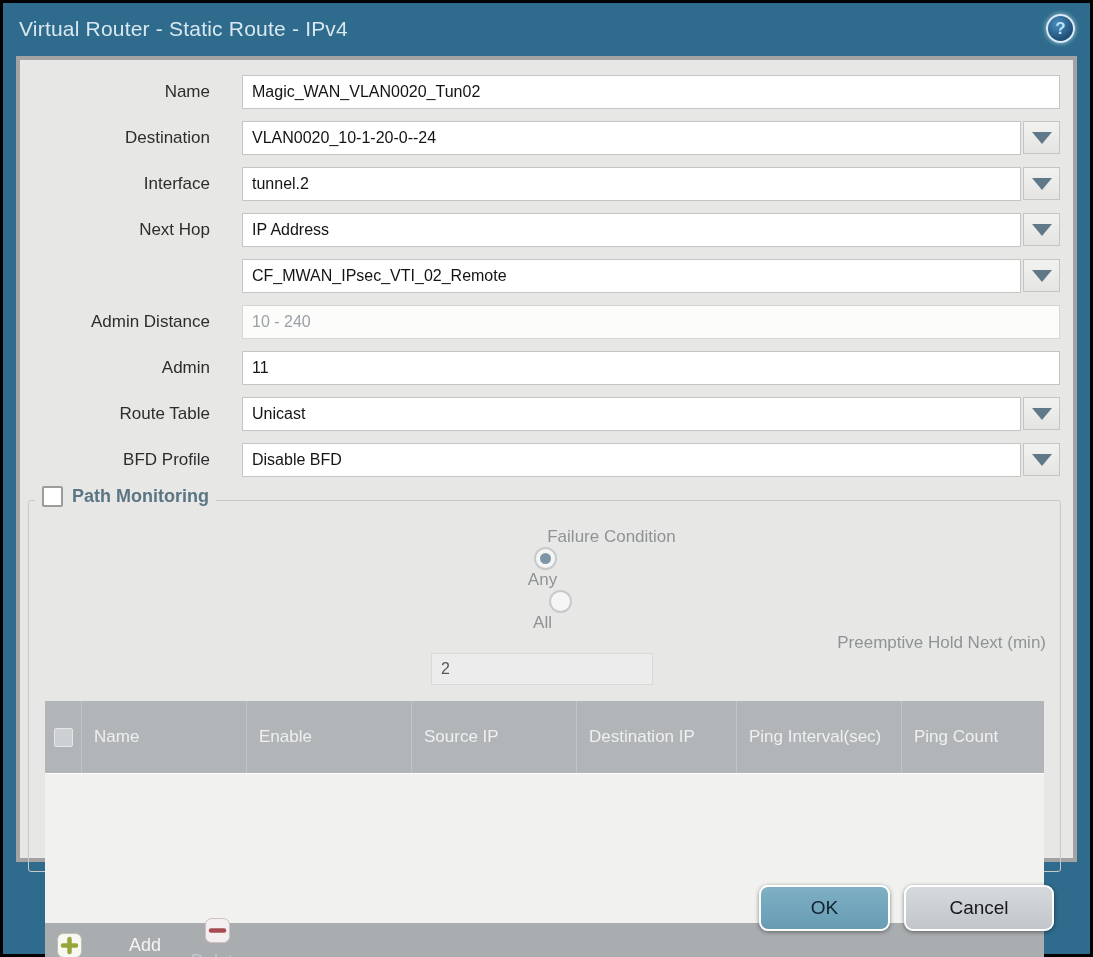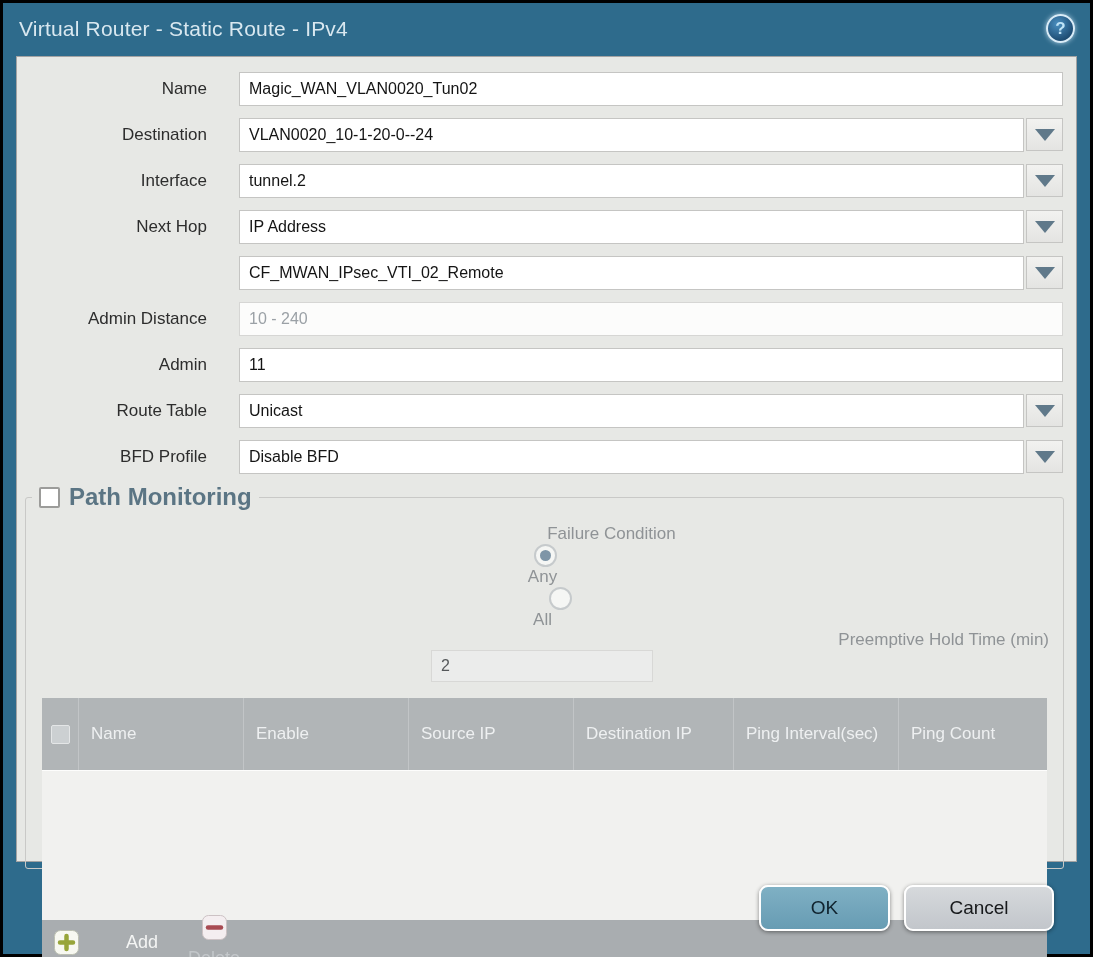--- a/index.html
+++ b/index.html
@@ -36,21 +36,21 @@
     font-size: 17px;
     font-weight: bold;
     display: flex; align-items: center; justify-content: center;
     cursor: pointer;
   }
   
   .panel {
     position: absolute;
     left: 13px; right: 13px; top: 53px; bottom: 92px;
     background: #e7e8e5;
-    border: 1px solid #a3a3a3;
+    border: 4px solid #a3a3a3;
     padding-top: 15px;
   }
   .frow {
     display: flex;
     align-items: center;
     margin: 0 13px 13px 0;
     height: 33px;
   }
   .flabel {
     flex: none;
@@ -111,21 +111,21 @@
     display: flex; align-items: center; gap: 9px;
   }
   .pm-checkbox {
     width: 21px; height: 21px;
     background: #fff;
     border: 2px solid #9c9c9a;
     border-radius: 2px;
     cursor: pointer;
   }
   .legend-label {
-    font-size: 24px;
+    font-size: 18px;
     font-weight: bold;
     color: #5b7584;
   }
   .fc-row {
     display: flex;
     align-items: center;
     margin: 26px 14px 16px 0;
     color: #8f9396;
     font-size: 17px;
     flex-direction: column;
@@ -333,21 +333,21 @@
         <span class="pm-checkbox"></span>
         <span class="legend-label">Path Monitoring</span>
       </div>
 
       <div class="fc-row">
         <span class="fc-label">Failure Condition</span>
         <span class="radio checked"></span>
         <span class="radio-label">Any</span>
         <span class="radio second"></span>
         <span class="radio-label">All</span>
-        <span class="pre-label">Preemptive Hold Time (min)</span>
+        <span class="pre-label">Preemptive Hold Next (min)</span>
         <input class="pre-input" type="text" value="2" style="">
       </div>
 
       <div class="grid">
         <div class="grid-header">
           <div class="gh-cell c0">
             <span class="gh-checkbox"></span>
           </div>
           <div class="gh-cell c1">Name</div>
           <div class="gh-cell c2">Enable</div>

